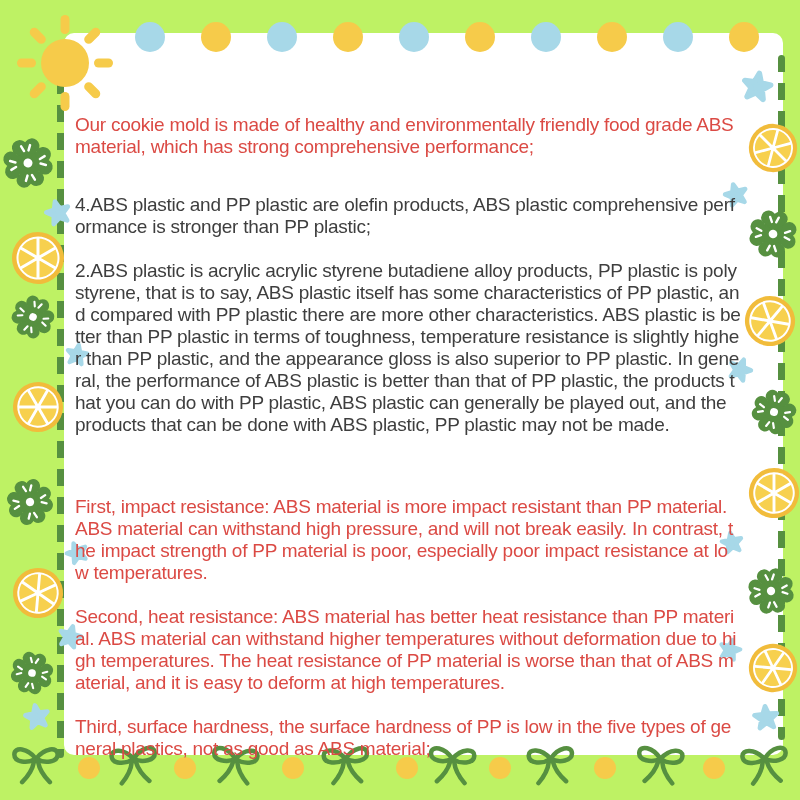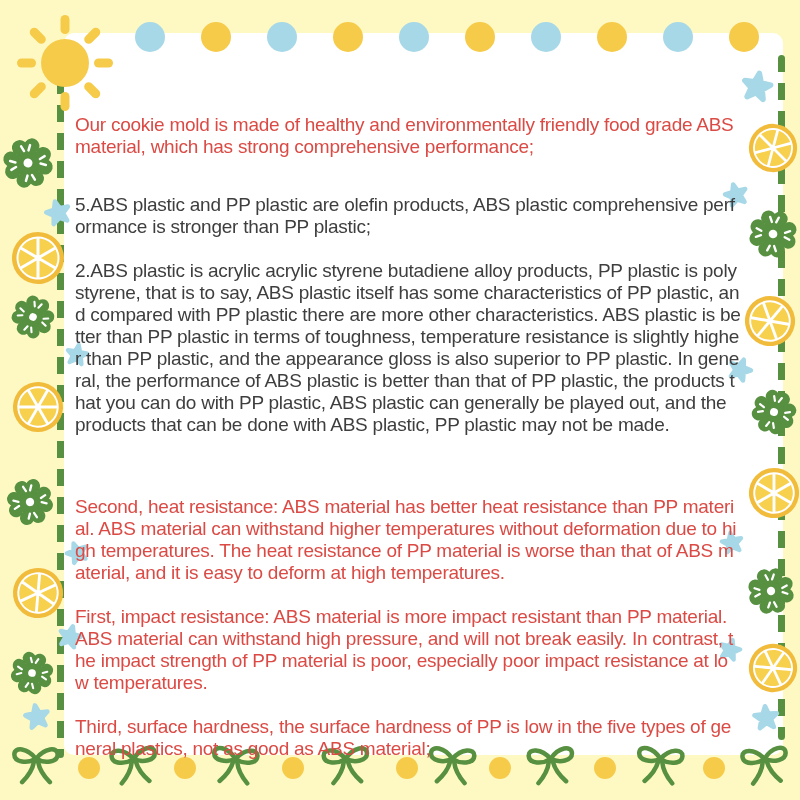--- a/index.html
+++ b/index.html
@@ -1,17 +1,17 @@
 <!DOCTYPE html>
 <html><head>
 <meta charset="utf-8">
 <style>
   html,body{margin:0;padding:0;}
   body{font-family:"Liberation Sans","DejaVu Sans",sans-serif;}
-  #page{position:relative;width:800px;height:800px;overflow:hidden;background:#fef9c3;}
+  #page{position:relative;width:800px;height:800px;overflow:hidden;background:#bef264;}
   #panel{position:absolute;left:64px;top:33px;width:719px;height:722px;background:#ffffff;border-radius:10px;}
   .dash-v{position:absolute;width:7px;border-radius:4px;
     background:repeating-linear-gradient(180deg,#569040 0 17px,transparent 17px 28px);}
   #dash-left{left:57px;top:77px;height:681px;}
   #dash-right{left:778px;top:55px;height:685px;}
   #textcol{position:absolute;left:75px;top:0;width:666px;}
   .para{font-size:19px;line-height:22px;letter-spacing:-0.25px;word-break:break-all;white-space:pre-line;}
   .red{color:#db4a44;}
   .dark{color:#3e3e3e;}
   .intro{margin-top:114px;}
@@ -576,23 +576,23 @@
       <path d="M30 20 C 40 7 55 6 55 15 C 55 24 40 26 30 20 Z"></path>
       <path d="M28 21 C 27 31 21 40 14 47"></path>
       <path d="M32 21 C 33 31 39 40 46 47"></path>
         </svg>
       </div>
     </div>
 
   <div id="textcol">
     <div class="para red intro">Our cookie mold is made of healthy and environmentally friendly food grade ABS material, which has strong comprehensive performance;</div>
     <div class="para dark points">
-      <div>5.ABS plastic and PP plastic are olefin products, ABS plastic comprehensive performance is stronger than PP plastic;</div>
+      <div>4.ABS plastic and PP plastic are olefin products, ABS plastic comprehensive performance is stronger than PP plastic;</div>
       <div>2.ABS plastic is acrylic acrylic styrene butadiene alloy products, PP plastic is polystyrene, that is to say, ABS plastic itself has some characteristics of PP plastic, and compared with PP plastic there are more other characteristics. ABS plastic is better than PP plastic in terms of toughness, temperature resistance is slightly higher than PP plastic, and the appearance gloss is also superior to PP plastic. In general, the performance of ABS plastic is better than that of PP plastic, the products that you can do with PP plastic, ABS plastic can generally be played out, and the products that can be done with ABS plastic, PP plastic may not be made.</div>
     </div>
     <div class="para red details">
+      <div>First, impact resistance: ABS material is more impact resistant than PP material. ABS material can withstand high pressure, and will not break easily. In contrast, the impact strength of PP material is poor, especially poor impact resistance at low temperatures.</div>
       <div>Second, heat resistance: ABS material has better heat resistance than PP material. ABS material can withstand higher temperatures without deformation due to high temperatures. The heat resistance of PP material is worse than that of ABS material, and it is easy to deform at high temperatures.</div>
-      <div>First, impact resistance: ABS material is more impact resistant than PP material. ABS material can withstand high pressure, and will not break easily. In contrast, the impact strength of PP material is poor, especially poor impact resistance at low temperatures.</div>
       <div>Third, surface hardness, the surface hardness of PP is low in the five types of general plastics, not as good as ABS material;</div>
     </div>
 
   </div>
 </div>
 
 </body></html>

